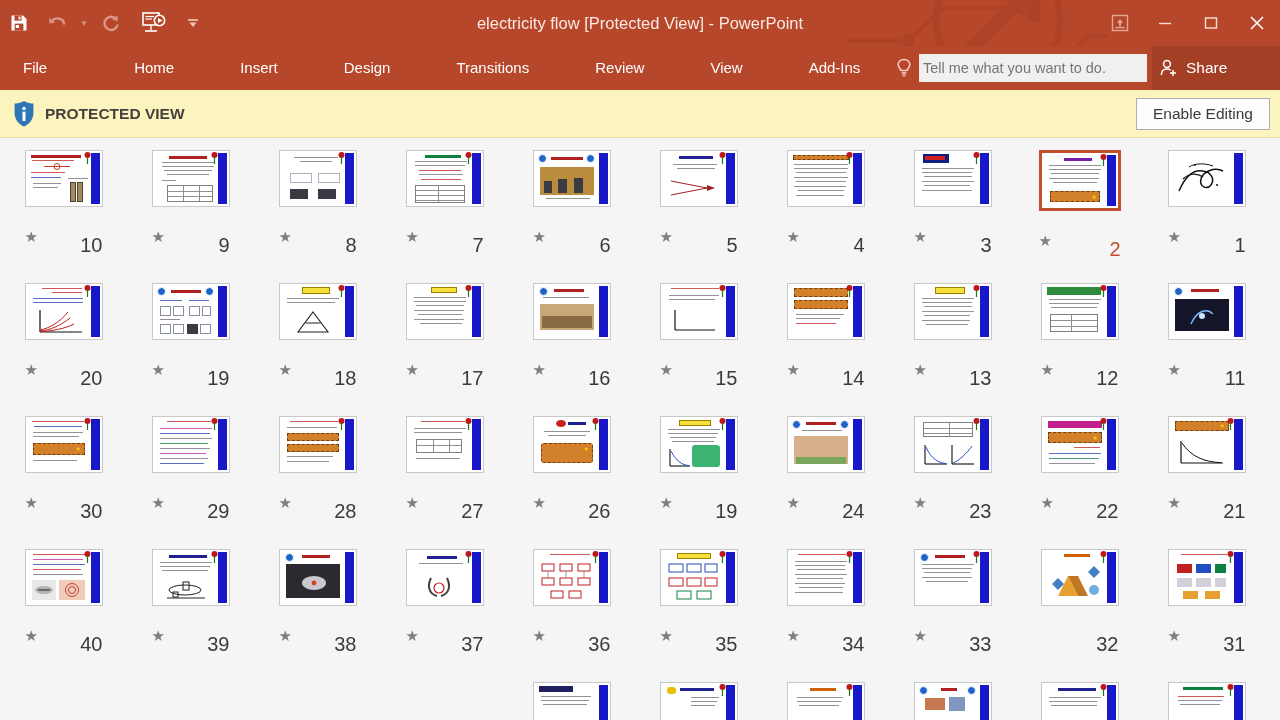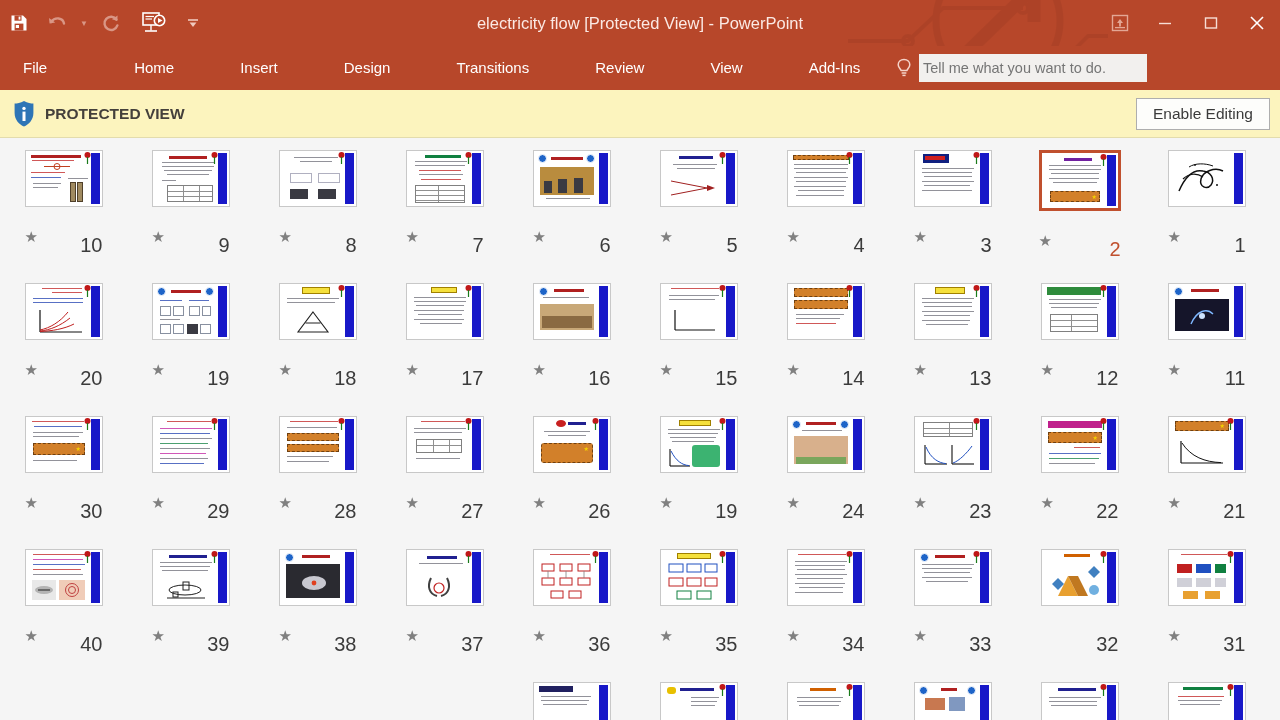--- a/index.html
+++ b/index.html
@@ -314,20 +314,31 @@
     <div class="bulb">
       <svg width="16" height="20" viewBox="0 0 16 20">
         <path d="M8 1.5 C4.4 1.5 2.2 4 2.2 6.8 C2.2 9.2 4.4 10.6 5.2 12.6 L10.8 12.6 C11.6 10.6 13.8 9.2 13.8 6.8 C13.8 4 11.6 1.5 8 1.5 Z" fill="none" stroke="#F5D3C8" stroke-width="1.5"></path>
         <line x1="5.6" y1="15" x2="10.4" y2="15" stroke="#F5D3C8" stroke-width="1.5"></line>
         <line x1="6.4" y1="17.4" x2="9.6" y2="17.4" stroke="#F5D3C8" stroke-width="1.5"></line>
       </svg>
     </div>
     <input class="tellme" type="text" placeholder="Tell me what you want to do." style="">
   </div>
 
+  <div class="share-btn">
+    <div class="sh-ico">
+      <svg width="22" height="20" viewBox="0 0 22 20">
+        <circle cx="9" cy="6" r="3.4" fill="none" stroke="#FFFFFF" stroke-width="1.5"></circle>
+        <path d="M3.4 17 C3.4 12.6 6 11 9 11 C10.4 11 11.6 11.4 12.6 12.1" fill="none" stroke="#FFFFFF" stroke-width="1.5"></path>
+        <line x1="15" y1="12" x2="15" y2="18" stroke="#FFFFFF" stroke-width="1.5"></line>
+        <line x1="12" y1="15" x2="18" y2="15" stroke="#FFFFFF" stroke-width="1.5"></line>
+      </svg>
+    </div>
+    <span>Share</span>
+  </div>
 </div>
 
 <div class="pvbar">
   <div class="pv-ico">
     <svg width="22" height="28" viewBox="0 0 22 28">
       <path d="M11 1 C7.5 3 4 3.6 1.6 3.6 L1.6 13 C1.6 20 6.4 24.6 11 26.6 C15.6 24.6 20.4 20 20.4 13 L20.4 3.6 C18 3.6 14.5 3 11 1 Z" fill="#2E75B6"></path>
       <circle cx="11" cy="8.4" r="1.7" fill="#FFFFFF"></circle>
       <rect x="9.5" y="11.6" width="3" height="9.4" fill="#FFFFFF"></rect>
     </svg>
   </div>

